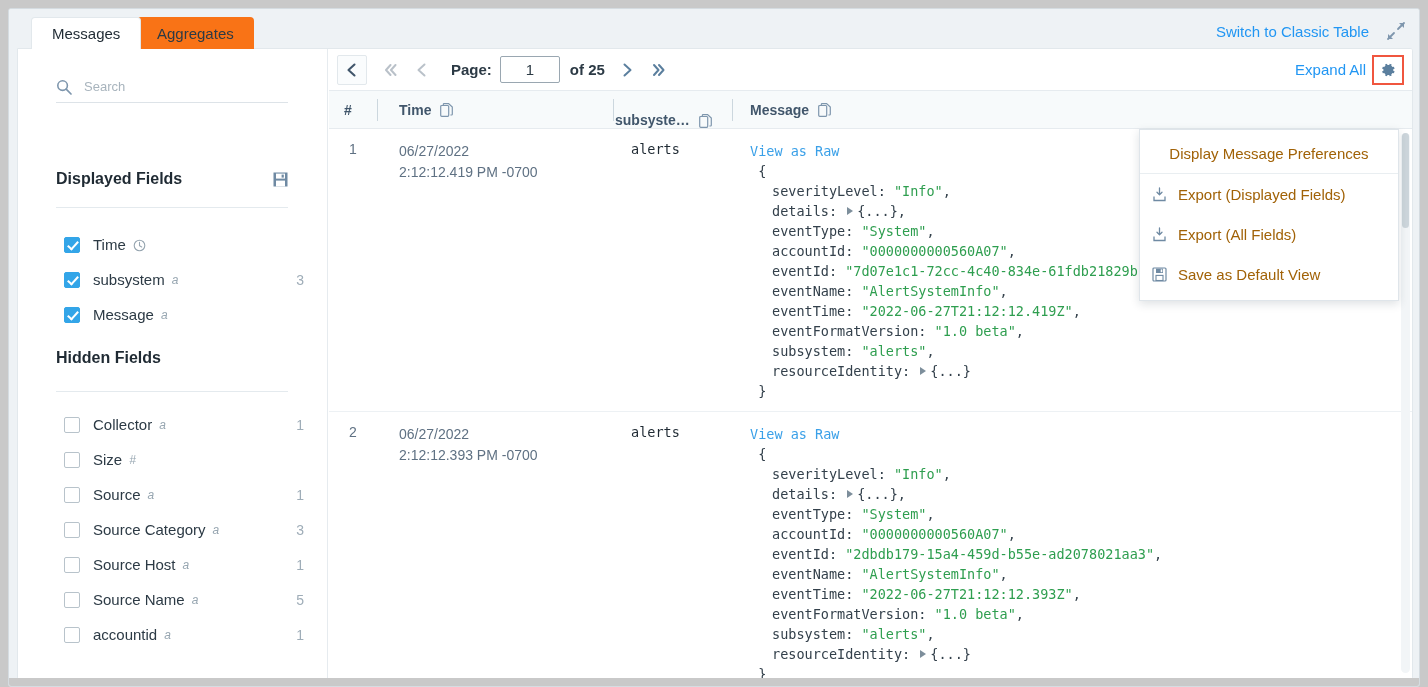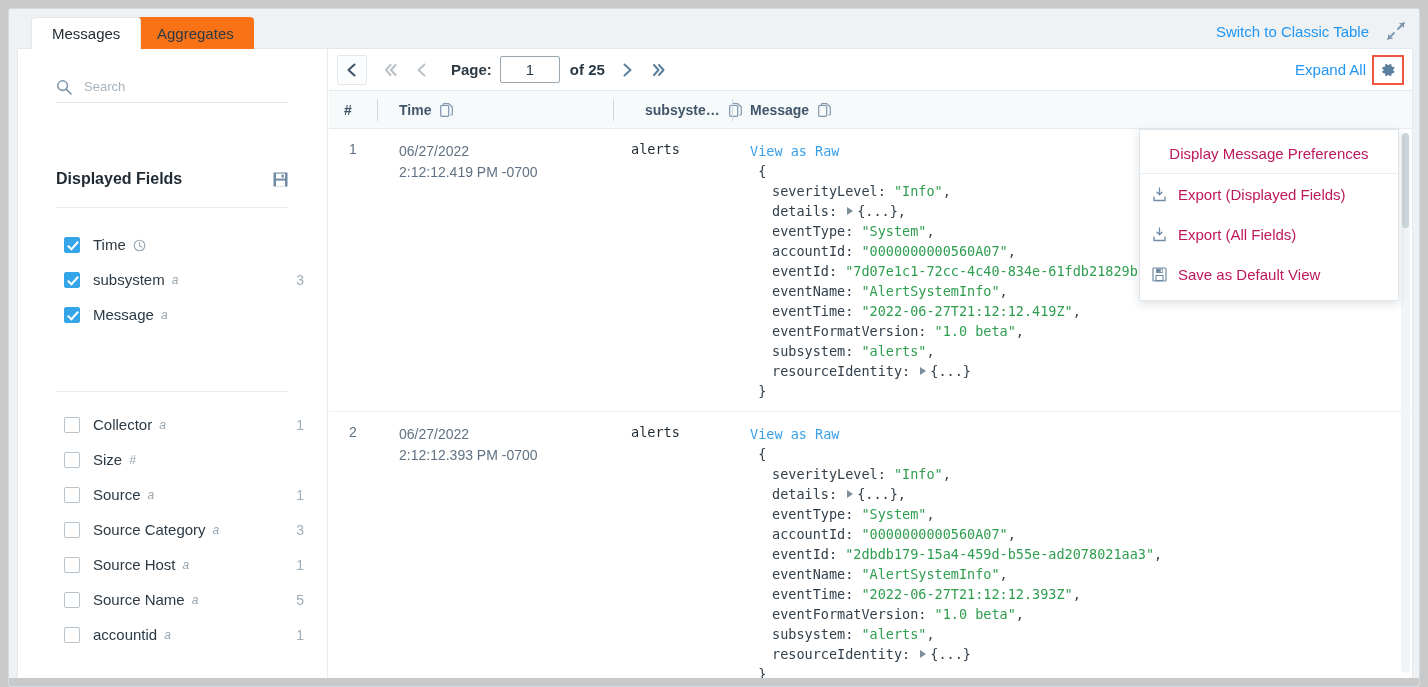--- a/index.html
+++ b/index.html
@@ -253,21 +253,21 @@
   }
   .th { display: flex; align-items: center; height: 100%; position: relative; }
   .th + .th::before {
     content: "";
     position: absolute; left: 0; top: 8px;
     width: 1px; height: 22px;
     background: #ccd7de;
   }
   .th-num { width: 48px; padding-left: 15px; }
   .th-time { width: 236px; padding-left: 22px; }
-  .th-sub { width: 119px; padding-left: 32px; }
+  .th-sub { width: 119px; padding-left: 2px; align-items: flex-end; }
   .th-msg { flex: 1; padding-left: 18px; }
   .copy-icon { width: 13px; height: 14px; margin-left: 9px; cursor: pointer; }
 
   
   .rows {
     position: absolute; left: 0; top: 80px;
     right: 0; bottom: 0;
     overflow: hidden;
   }
   .row {
@@ -325,21 +325,21 @@
     border: 1px solid #dfe5ea;
     box-shadow: 0 3px 9px rgba(20,40,60,.14);
     z-index: 20;
     padding: 4px 0 6px;
   }
   .menu-item {
     display: flex; align-items: center;
     height: 40px;
     padding-left: 12px;
     font-size: 15px;
-    color: #be185d;
+    color: #a16207;
     cursor: pointer;
     white-space: nowrap;
   }
   .menu-item.head {
     justify-content: center;
     border-bottom: 1px solid #e9eef1;
     padding-left: 0;
   }
   .menu-icon { width: 15px; height: 15px; margin-right: 11px; flex: none; }
 
@@ -438,20 +438,23 @@
             <span class="ftype">a</span>
             <span class="fcount">3</span>
           </div>
           <div class="field-row">
             <span class="cb on"></span>
             <span class="fname">Message</span>
             <span class="ftype">a</span>
           </div>
         </div>
 
+      <div class="section-head" style="top:300px;">
+        <span>Hidden Fields</span>
+      </div>
       <div class="divider" style="top:342px;"></div>
 
       <div class="field-list" id="hidden-list" style="top:358px;">
           <div class="field-row">
             <span class="cb"></span>
             <span class="fname">Collector</span>
             <span class="ftype">a</span>
             <span class="fcount">1</span>
           </div>
           <div class="field-row">

